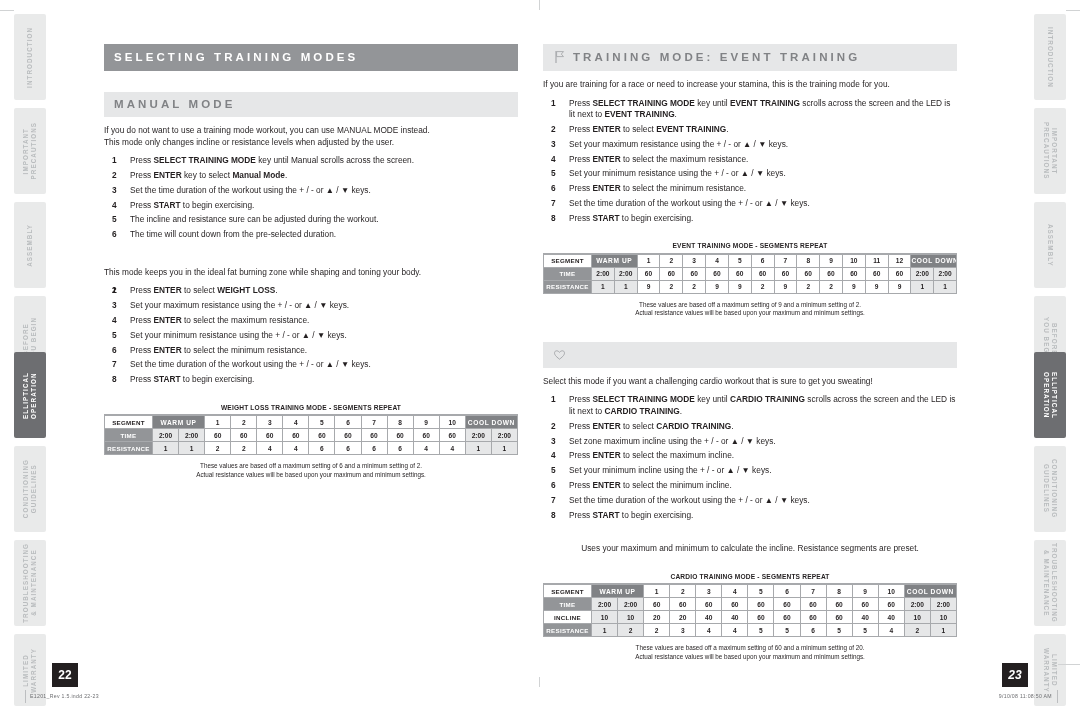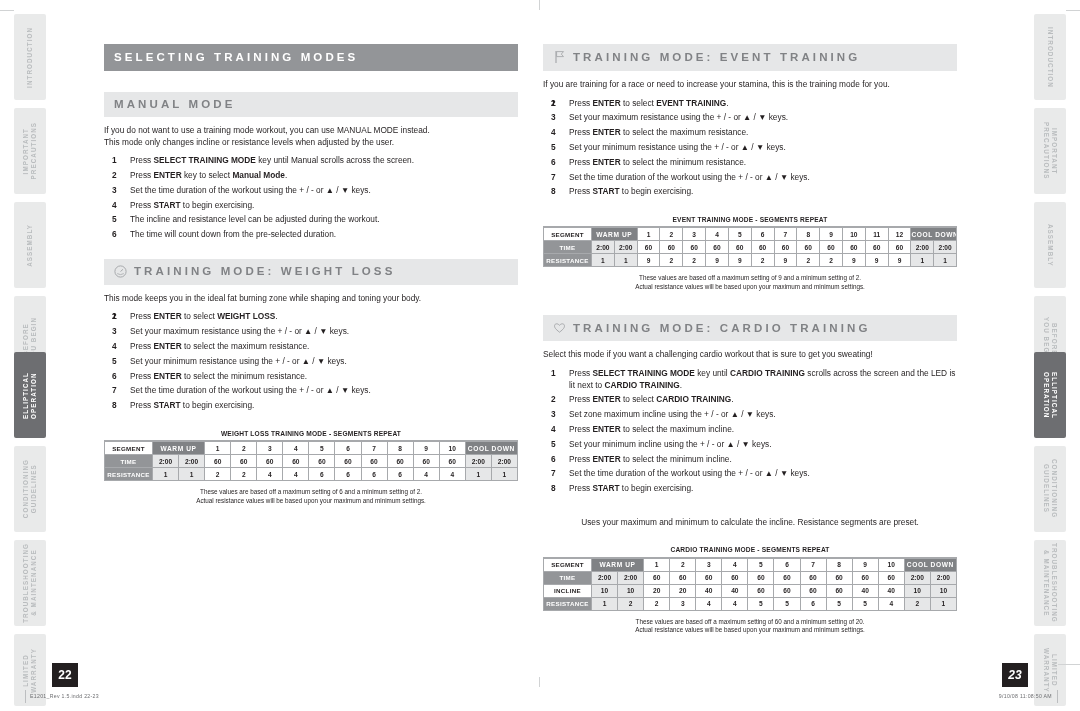--- a/index.html
+++ b/index.html
@@ -202,36 +202,26 @@
   <p class="intro">
     <span>If you do not want to use a training mode workout, you can use MANUAL MODE instead.</span><br>
     <span>This mode only changes incline or resistance levels when adjusted by the user.</span>
   </p>
 
   <ol class="steps" id="manual-steps">
       <li><span class="num">1</span><span>Press <b>SELECT TRAINING MODE</b> key until Manual scrolls across the screen.</span></li>
       <li><span class="num">2</span><span>Press <b>ENTER</b> key to select <b>Manual Mode</b>.</span></li>
       <li><span class="num">3</span><span>Set the time duration of the workout using the + / - or ▲ / ▼ keys.</span></li>
       <li><span class="num">4</span><span>Press <b>START</b> to begin exercising.</span></li>
-      <li><span class="num">5</span><span>The incline and resistance level can be adjusted during the workout.</span></li>
+      <li><span class="num">5</span><span>The incline and resistance sure can be adjusted during the workout.</span></li>
       <li><span class="num">6</span><span>The time will count down from the pre-selected duration.</span></li>
     </ol>
 
   <div style="height:15px"></div>
 
-  <h2 class="h-sub">
-    <span class="glyph">
-      <svg width="13" height="13" viewBox="0 0 13 13">
-        <circle cx="6.5" cy="6.5" r="5.6" fill="none" stroke="#a7a9ac" stroke-width="1"></circle>
-        <path d="M6.5 6.5 L9 4.3" stroke="#a7a9ac" stroke-width="1" fill="none"></path>
-        <path d="M3.2 8.6 Q6.5 10.6 9.8 8.6" stroke="#a7a9ac" stroke-width=".8" fill="none"></path>
-      </svg>
-    </span>
-    <span>TRAINING MODE: WEIGHT LOSS</span>
-  </h2>
 
   <p class="intro">This mode keeps you in the ideal fat burning zone while shaping and toning your body.</p>
 
   <ol class="steps" id="wl-steps">
       <li><span class="num">1</span></li>
       <li><span class="num">2</span><span>Press <b>ENTER</b> to select <b>WEIGHT LOSS</b>.</span></li>
       <li><span class="num">3</span><span>Set your maximum resistance using the + / - or ▲ / ▼ keys.</span></li>
       <li><span class="num">4</span><span>Press <b>ENTER</b> to select the maximum resistance.</span></li>
       <li><span class="num">5</span><span>Set your minimum resistance using the + / - or ▲ / ▼ keys.</span></li>
       <li><span class="num">6</span><span>Press <b>ENTER</b> to select the minimum resistance.</span></li>
@@ -328,21 +318,21 @@
         <path d="M3 1 L3 13" stroke="#a7a9ac" stroke-width="1.2" fill="none"></path>
         <path d="M3.6 1.6 L10.5 1.6 L8.3 4.1 L10.5 6.6 L3.6 6.6 Z" fill="none" stroke="#a7a9ac" stroke-width=".9"></path>
       </svg>
     </span>
     <span>TRAINING MODE: EVENT TRAINING</span>
   </h2>
 
   <p class="intro">If you are training for a race or need to increase your stamina, this is the training mode for you.</p>
 
   <ol class="steps" id="ev-steps">
-      <li><span class="num">1</span></li>
+      <li><span class="num">1</span><span>Press <b>SELECT TRAINING MODE</b> key until <b>EVENT TRAINING</b> scrolls across the screen and the LED is lit next to <b>EVENT TRAINING</b>.</span></li>
       <li><span class="num">2</span><span>Press <b>ENTER</b> to select <b>EVENT TRAINING</b>.</span></li>
       <li><span class="num">3</span><span>Set your maximum resistance using the + / - or ▲ / ▼ keys.</span></li>
       <li><span class="num">4</span><span>Press <b>ENTER</b> to select the maximum resistance.</span></li>
       <li><span class="num">5</span><span>Set your minimum resistance using the + / - or ▲ / ▼ keys.</span></li>
       <li><span class="num">6</span><span>Press <b>ENTER</b> to select the minimum resistance.</span></li>
       <li><span class="num">7</span><span>Set the time duration of the workout using the + / - or ▲ / ▼ keys.</span></li>
       <li><span class="num">8</span><span>Press <b>START</b> to begin exercising.</span></li>
     </ol>
 
   <div class="tbl-wrap">
@@ -432,21 +422,20 @@
   </div>
 
   <div style="height:18px"></div>
 
   <h2 class="h-sub">
     <span class="glyph">
       <svg width="13" height="13" viewBox="0 0 13 13">
         <path d="M6.5 11.2 C2.6 8.2 1.2 6.4 1.6 4.4 C2 2.6 4.4 2 6.5 4.3 C8.6 2 11 2.6 11.4 4.4 C11.8 6.4 10.4 8.2 6.5 11.2 Z" fill="none" stroke="#a7a9ac" stroke-width="1"></path>
       </svg>
     </span>
-    <span>TRAINING MODE: CARDIO TRAINING</span>
   </h2>
 
   <p class="intro">Select this mode if you want a challenging cardio workout that is sure to get you sweating!</p>
 
   <ol class="steps" id="cd-steps">
       <li><span class="num">1</span><span>Press <b>SELECT TRAINING MODE</b> key until <b>CARDIO TRAINING</b> scrolls across the screen and the LED is lit next to <b>CARDIO TRAINING</b>.</span></li>
       <li><span class="num">2</span><span>Press <b>ENTER</b> to select <b>CARDIO TRAINING</b>.</span></li>
       <li><span class="num">3</span><span>Set zone maximum incline using the + / - or ▲ / ▼ keys.</span></li>
       <li><span class="num">4</span><span>Press <b>ENTER</b> to select the maximum incline.</span></li>
       <li><span class="num">5</span><span>Set your minimum incline using the + / - or ▲ / ▼ keys.</span></li>

